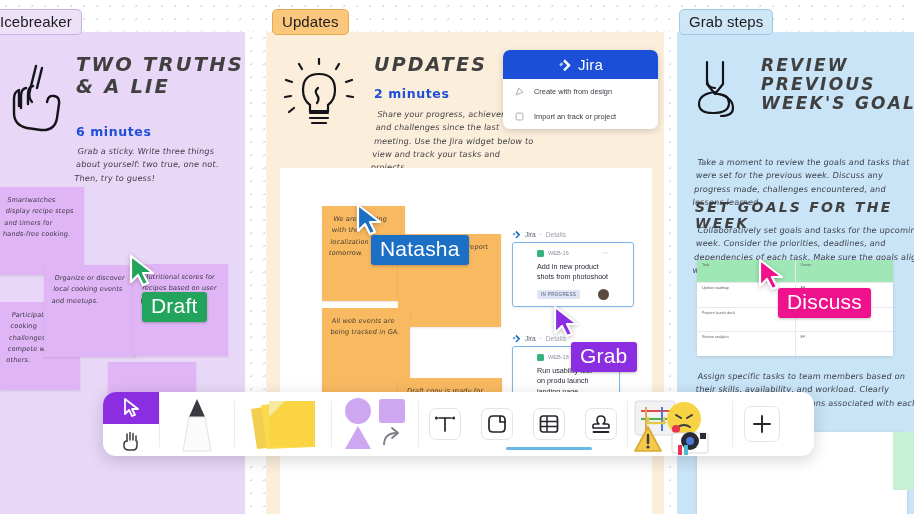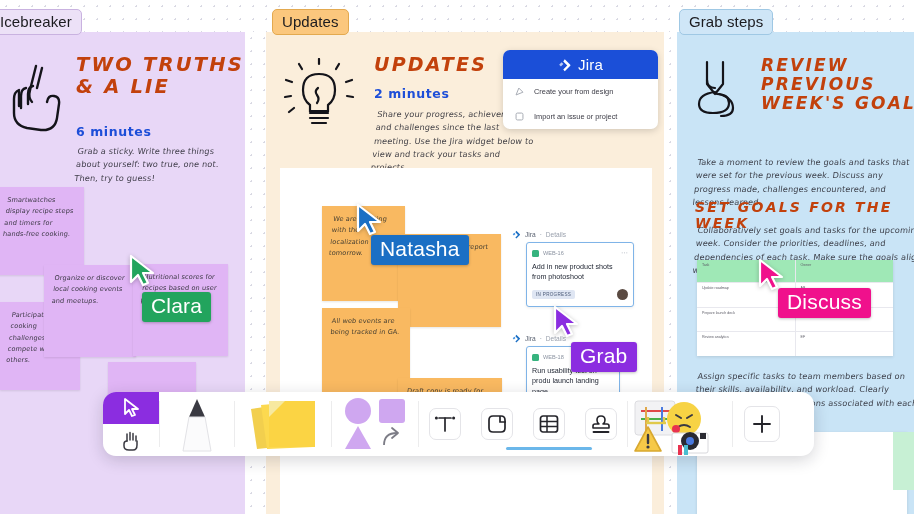--- a/index.html
+++ b/index.html
@@ -45,21 +45,21 @@
             background-size: 13px 13px; }
   .gutter-1 { left: 245px; width: 21px; }
   .gutter-2 { left: 664px; width: 13px; }
 
   
   .hand-title {
     font-family: "DejaVu Sans", sans-serif;
     font-weight: bold;
     font-style: italic;
     letter-spacing: 2.2px;
-    color: #c2410c;
+    color: #404040;
     line-height: 1.12;
   }
   .hand-sub {
     font-family: "DejaVu Sans", sans-serif;
     font-weight: bold;
     font-size: 12.5px;
     color: #1d4ed8;
     letter-spacing: 0.6px;
   }
   .hand-body {
@@ -134,21 +134,21 @@
   .o4 { left: 118px; top: 210px; width: 104px; height: 60px; }
   .note-txt-o { color: #33322c; }
 
   
   .jira-card-wrap { position: absolute; }
   .jc-head { display: flex; align-items: center; gap: 4px; font-size: 6.6px; color: #5b6372; margin-bottom: 3px; }
   .jc-head .jira-mini { width: 9px; height: 9px; }
   .jc-head .det { color: #9aa1ad; }
   .jira-card {
     background: #fff; border: 1px solid #7fb4e8; border-radius: 3px;
-    padding: 6px 5px 6px; box-shadow: 0 1px 3px rgba(0,0,0,.08); margin-left: 14px;
+    padding: 6px 24px 6px; box-shadow: 0 1px 3px rgba(0,0,0,.08);
   }
   .jc-top { display: flex; align-items: center; justify-content: space-between; }
   .jc-key { display: flex; align-items: center; gap: 4px; font-size: 5.6px; color: #8b93a1; }
   .jc-chip { width: 7px; height: 7px; background: #36b37e; border-radius: 1.5px; }
   .jc-dots { font-size: 7px; color: #9aa1ad; }
   .jc-title { font-size: 7.2px; color: #1d2330; line-height: 1.45; margin: 5px 0 6px; }
   .jc-foot { display: flex; align-items: center; justify-content: space-between; }
   .jc-tag { font-size: 4.6px; background: #dfe6f3; color: #4b5costs; color:#4b5a78; padding: 2px 4px; border-radius: 2px; letter-spacing: .3px; }
   .jc-ava { width: 11px; height: 11px; border-radius: 50%; background: #5a4a42; }
 
@@ -299,27 +299,27 @@
         <svg width="14" height="14" viewBox="0 0 24 24">
           <path fill="#fff" d="M11.6 2 L21 11.4 a1.2 1.2 0 0 1 0 1.7 l-9.4 9.4 l-2.6-2.6 l6.9-6.9 l-6.9-6.9z"></path>
           <path fill="#ffffff" opacity=".7" d="M6.2 7.4 l3 3 l-4.2 4.2 l-3-3z"></path>
         </svg>
         <span class="jira-head-text">Jira</span>
       </div>
       <div class="jira-row">
         <svg class="ic" viewBox="0 0 16 16">
             <path fill="none" stroke="#5b6372" stroke-width="1.4" d="M3 13 l4-10 l6 6 l-10 4z"></path>
           </svg>
-        <span>Create your from design</span>
+        <span>Create with from design</span>
       </div>
       <div class="jira-row">
         <svg class="ic" viewBox="0 0 16 16">
             <rect x="3" y="3" width="10" height="10" rx="2" fill="none" stroke="#5b6372" stroke-width="1.4"></rect>
           </svg>
-        <span>Import an issue or project</span>
+        <span>Import an track or project</span>
       </div>
     </div>
 
     <div class="upd-board">
       <div class="note no o1">
           <div class="note-txt note-txt-o">We are meeting with the localization team tomorrow.</div>
         </div>
       <div class="note no o2">
           <div class="note-txt note-txt-o">The bug tracking report has been set up.</div>
         </div>
@@ -442,21 +442,21 @@
   </div>
 
   <div class="frame-label label-ice">Icebreaker</div>
   <div class="frame-label label-upd">Updates</div>
   <div class="frame-label label-next">Grab steps</div>
 
   <div class="cursor" style="left:128px; top:254px;">
     <svg width="30" height="34" viewBox="0 0 30 34">
         <path d="M3 2 L3 28 L10 21 L15 31 L20 29 L15 19 L25 19 Z" fill="#22a45d" stroke="#ffffff" stroke-width="2.2" stroke-linejoin="round"></path>
       </svg>
-    <div class="cursor-label" style="left:14px; top:38px; background:#22a45d;">Clara</div>
+    <div class="cursor-label" style="left:14px; top:38px; background:#22a45d;">Draft</div>
   </div>
 
   <div class="cursor" style="left:355px; top:203px;">
     <svg width="30" height="34" viewBox="0 0 30 34">
         <path d="M3 2 L3 28 L10 21 L15 31 L20 29 L15 19 L25 19 Z" fill="#1b6fc4" stroke="#ffffff" stroke-width="2.2" stroke-linejoin="round"></path>
       </svg>
     <div class="cursor-label" style="left:16px; top:32px; background:#1b6fc4;">Natasha</div>
   </div>
 
   <div class="cursor" style="left:552px; top:305px;">

